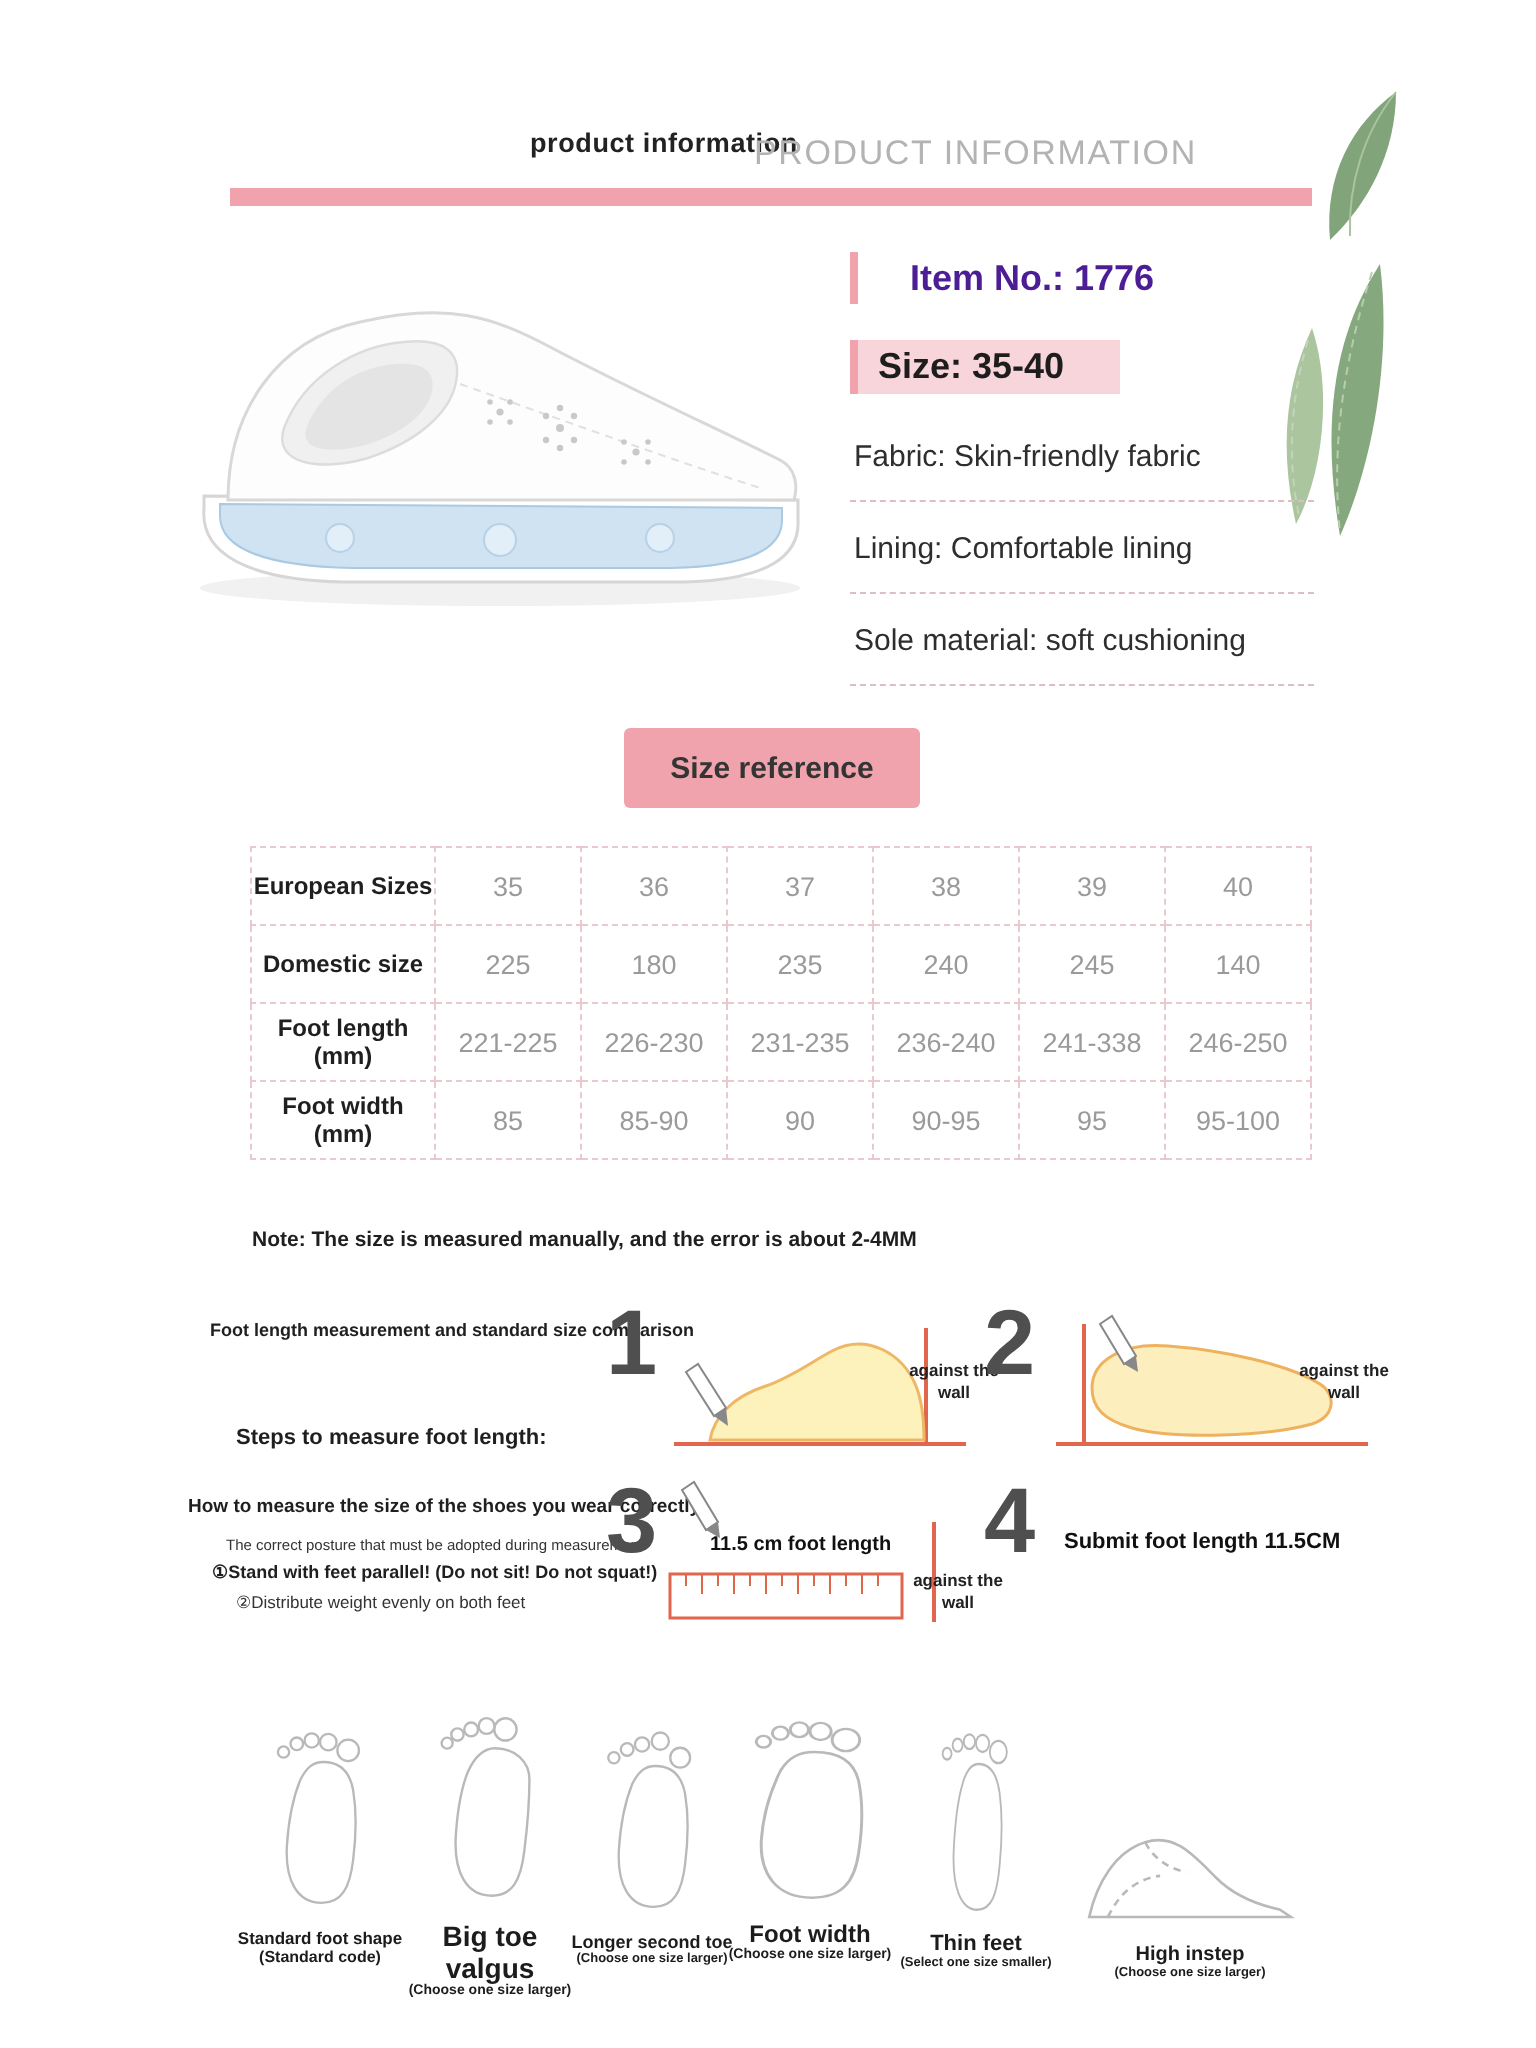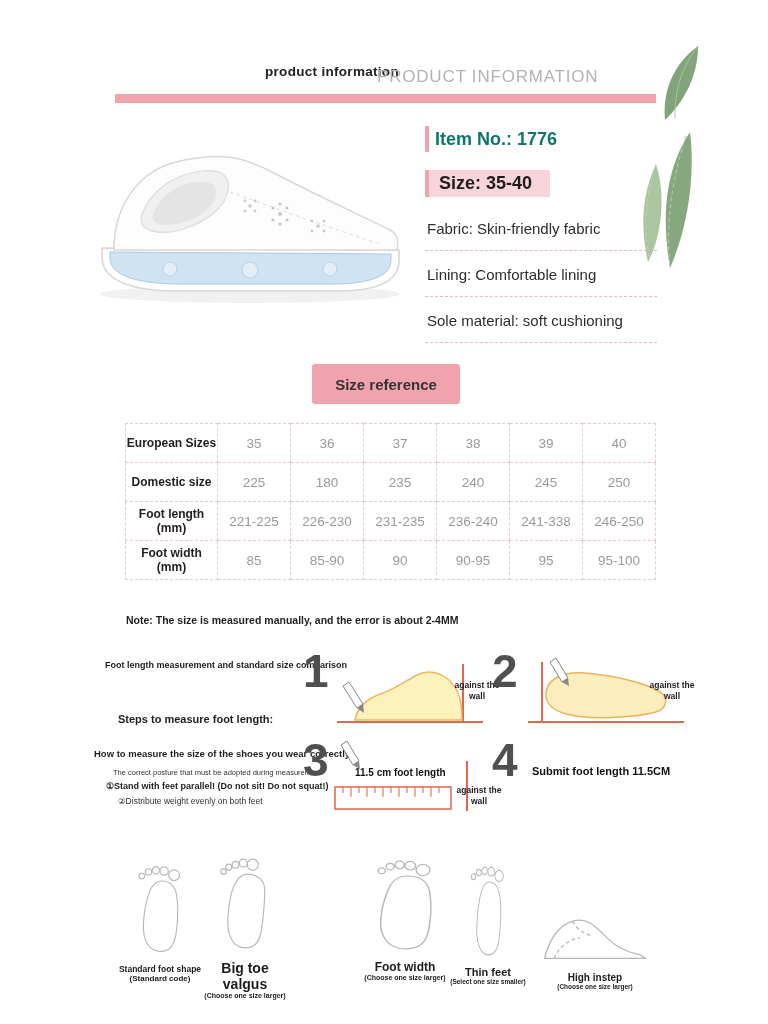--- a/index.html
+++ b/index.html
@@ -9,22 +9,22 @@
   
   .title-small { position:absolute; left:265px; top:64px; font-size:13.5px; font-weight:700; color:#222; letter-spacing:.3px; }
   .title-large { position:absolute; left:377px; top:67px; font-size:17px; color:#b3b3b3; letter-spacing:.8px; }
   .divider-bar { position:absolute; left:115px; top:94px; width:541px; height:9px; background:#f1a3ad; }
   .leaf-top { position:absolute; left:642px; top:44px; }
   .leaf-mid { position:absolute; left:612px; top:128px; }
 
   
   .shoe-art { position:absolute; left:80px; top:122px; }
   .info { position:absolute; left:425px; top:126px; width:232px; }
-  .info-item-no { border-left:4px solid #f0a2ad; padding-left:6px; font-size:18px; font-weight:700; color:#0f766e; height:26px; line-height:26px; margin-bottom:18px; }
-  .info-size { border-left:4px solid #f0a2ad; padding:3px 18px 3px 10px; font-size:18px; font-weight:700; color:#1d1d1d; display:inline-block; background:rgba(243,178,187,.55); margin-bottom:8px; }
+  .info-item-no { border-left:4px solid #f0a2ad; padding-left:26px; font-size:18px; font-weight:700; color:#4c1d95; height:26px; line-height:26px; margin-bottom:18px; }
+  .info-size { border-left:4px solid #f0a2ad; padding:3px 28px 3px 10px; font-size:18px; font-weight:700; color:#1d1d1d; display:inline-block; background:rgba(243,178,187,.55); margin-bottom:8px; }
   .info-row { font-size:15px; color:#2e2e2e; padding:15px 0 13px 2px; border-bottom:1px dashed #ddbec2; }
 
   
   .size-ref { position:absolute; left:312px; top:364px; width:148px; height:40px; background:#f0a2ad; border-radius:3px; display:flex; align-items:center; justify-content:center; font-size:15px; font-weight:700; color:#343434; }
 
   
   .size-table { position:absolute; left:125px; top:423px; border-collapse:collapse; }
   .size-table td { border:1px dashed #eac9ce; width:73px; height:39px; text-align:center; vertical-align:middle; font-size:13.5px; color:#9a9a9a; }
   .size-table td.lbl { width:92px; font-size:12px; font-weight:700; color:#1f1f1f; }
   .table-note { position:absolute; left:126px; top:614px; font-size:10.5px; font-weight:700; color:#1f1f1f; }
@@ -134,21 +134,21 @@
       <td>39</td>
       <td>40</td>
     </tr>
     <tr>
       <td class="lbl">Domestic size</td>
       <td>225</td>
       <td>180</td>
       <td>235</td>
       <td>240</td>
       <td>245</td>
-      <td>250</td>
+      <td>140</td>
     </tr>
     <tr>
       <td class="lbl">Foot length (mm)</td>
       <td>221-225</td>
       <td>226-230</td>
       <td>231-235</td>
       <td>236-240</td>
       <td>241-338</td>
       <td>246-250</td>
     </tr>
@@ -233,20 +233,32 @@
         <circle cx="33" cy="7" r="4.6"></circle>
         <circle cx="24" cy="9" r="4"></circle>
         <circle cx="16" cy="12" r="3.6"></circle>
         <circle cx="10" cy="17" r="3.2"></circle>
       <path d="M36 106 C21 106 14 92 15 72 C16 55 18 44 22 34 C26 25 31 20 38 20 C50 20 58 28 58 38 C58 50 57 64 55 80 C53 97 48 106 36 106 Z"></path>
     </svg>
     <div class="name">Big toe valgus</div>
     <div class="note">(Choose one size larger)</div>
   </div>
 
+  <div class="ft ft3">
+    <svg width="58" height="96" viewBox="0 0 70 112" fill="#ffffff" stroke="#b9b9b9" stroke-width="1.4">
+      <circle cx="52" cy="16" r="6"></circle>
+        <circle cx="40" cy="6" r="5.2"></circle>
+        <circle cx="29" cy="8" r="4.3"></circle>
+        <circle cx="20" cy="11" r="3.8"></circle>
+        <circle cx="12" cy="16" r="3.4"></circle>
+      <path d="M36 106 C21 106 14 92 15 72 C16 55 19 42 23 32 C27 24 31 21 37 21 C47 21 53 27 55 38 C57 50 57 64 55 80 C53 97 48 106 36 106 Z"></path>
+    </svg>
+    <div class="name">Longer second toe</div>
+    <div class="note">(Choose one size larger)</div>
+  </div>
 
   <div class="ft ft4">
     <svg width="74" height="96" viewBox="0 0 70 112" preserveAspectRatio="none" fill="#ffffff" stroke="#b9b9b9" stroke-width="1.4">
       <circle cx="52" cy="14" r="6.5"></circle>
         <circle cx="40" cy="9" r="5"></circle>
         <circle cx="30" cy="8" r="4.3"></circle>
         <circle cx="21" cy="10" r="3.8"></circle>
         <circle cx="13" cy="15" r="3.4"></circle>
       <path d="M36 106 C19 106 11 92 12 72 C13 55 17 42 21 32 C25 24 30 21 37 21 C49 21 56 27 58 38 C60 50 60 64 58 80 C56 97 50 106 36 106 Z"></path>
     </svg>

